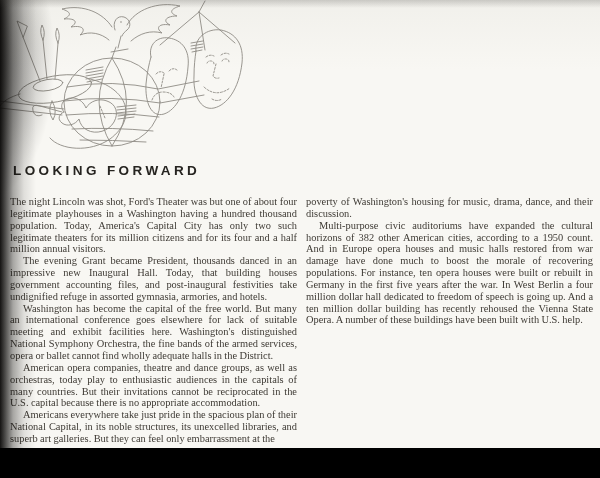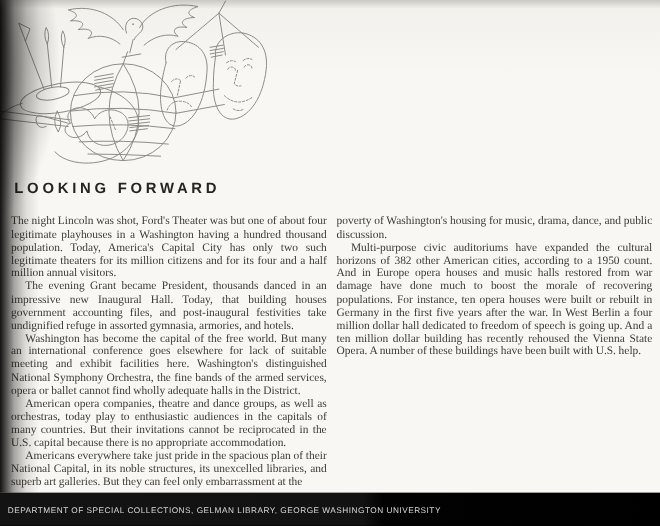--- a/index.html
+++ b/index.html
@@ -98,25 +98,22 @@
 
     <div class="col col-left">
       <p class="no-indent">The night Lincoln was shot, Ford's Theater was but one of about four legitimate playhouses in a Washington having a hundred thousand population. Today, America's Capital City has only two such legitimate theaters for its million citizens and for its four and a half million annual visitors.</p>
       <p>The evening Grant became President, thousands danced in an impressive new Inaugural Hall. Today, that building houses government accounting files, and post-inaugural festivities take undignified refuge in assorted gymnasia, armories, and hotels.</p>
       <p>Washington has become the capital of the free world. But many an international conference goes elsewhere for lack of suitable meeting and exhibit facilities here. Washington's distinguished National Symphony Orchestra, the fine bands of the armed services, opera or ballet cannot find wholly adequate halls in the District.</p>
       <p>American opera companies, theatre and dance groups, as well as orchestras, today play to enthusiastic audiences in the capitals of many countries. But their invitations cannot be reciprocated in the U.S. capital because there is no appropriate accommodation.</p>
       <p>Americans everywhere take just pride in the spacious plan of their National Capital, in its noble structures, its unexcelled libraries, and superb art galleries. But they can feel only embarrassment at the</p>
     </div>
 
     <div class="col col-right">
-      <p class="no-indent">poverty of Washington's housing for music, drama, dance, and public discussion.</p>
+      <p class="no-indent">poverty of Washington's housing for music, drama, dance, and their discussion.</p>
       <p>Multi-purpose civic auditoriums have expanded the cultural horizons of 382 other American cities, according to a 1950 count. And in Europe opera houses and music halls restored from war damage have done much to boost the morale of recovering populations. For instance, ten opera houses were built or rebuilt in Germany in the first five years after the war. In West Berlin a four million dollar hall dedicated to freedom of speech is going up. And a ten million dollar building has recently rehoused the Vienna State Opera. A number of these buildings have been built with U.S. help.</p>
     </div>
 
     <div class="shadow-topleft"></div>
     <div class="shadow-left"></div>
     <div class="shadow-top"></div>
   </div>
 
-  <div class="banner">
-    <span class="credit">DEPARTMENT OF SPECIAL COLLECTIONS, GELMAN LIBRARY, GEORGE WASHINGTON UNIVERSITY</span>
-  </div>
 </div>
 
 </body></html>

